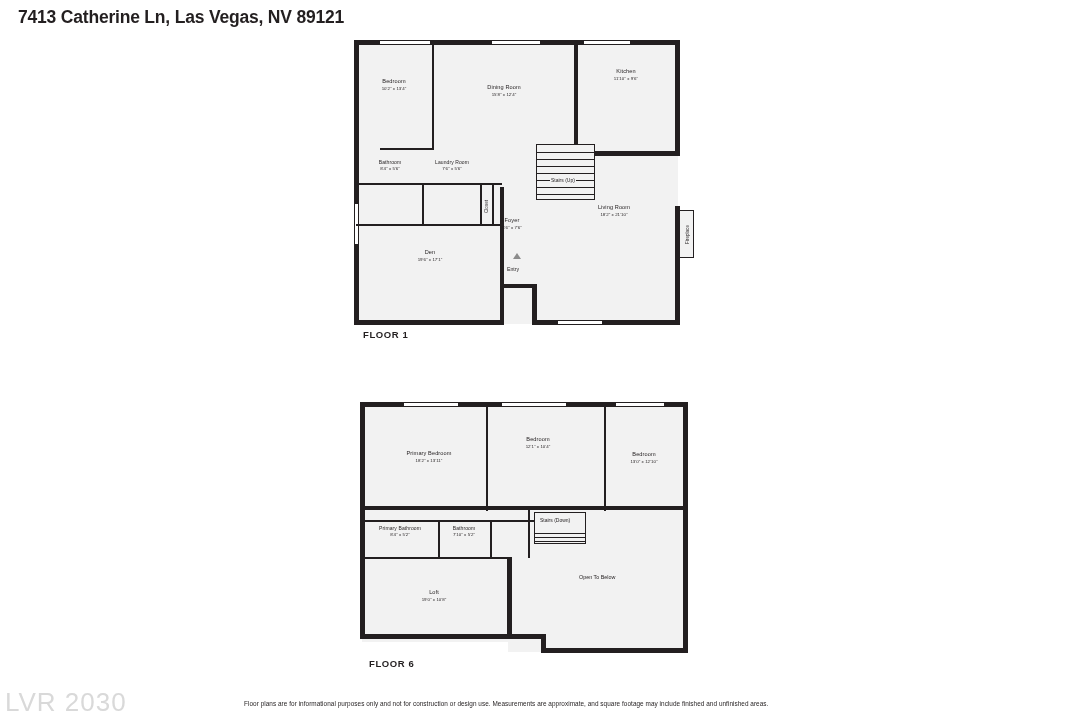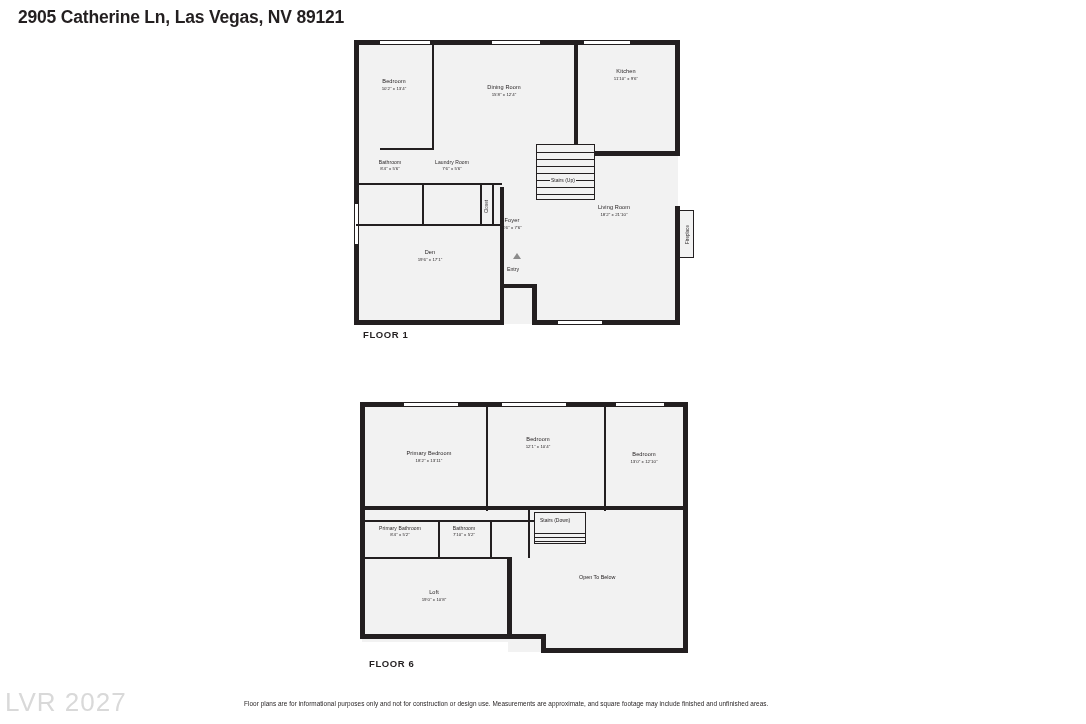--- a/index.html
+++ b/index.html
@@ -163,21 +163,21 @@
     left: 244px;
     bottom: 17px;
     font-size: 6.4px;
     color: #231f20;
     letter-spacing: 0.05px;
   }
 </style>
 </head>
 <body>
 
-<div class="page-title">2905 Catherine Ln, Las Vegas, NV 89121</div>
+<div class="page-title">7413 Catherine Ln, Las Vegas, NV 89121</div>
 
 <div class="floorplan" id="floor1-plan">
 
   <div class="room-fill" style="left:4px; top:4px; width:322px; height:145px;"></div>
   <div class="room-fill" style="left:222px; top:4px; width:104px; height:96px;"></div>
   <div class="room-fill" style="left:4px; top:149px; width:322px; height:137px;"></div>
   <div class="room-fill" style="left:4px; top:149px; width:148px; height:137px;"></div>
 
   <div class="wall" style="left:2px; top:2px; width:326px; height:5px;"></div>
   <div class="wall" style="left:2px; top:2px; width:5px; height:285px;"></div>
@@ -322,14 +322,14 @@
     <span class="rname">Bathroom</span>
     <span class="rdim">7'10" x 5'2"</span>
   </div>
   <div class="room-label" style="left:48px; top:189px; width:56px;">
     <span class="rname">Loft</span>
     <span class="rdim">19'0" x 10'8"</span>
   </div>
 </div>
 <div class="floor-caption" id="floor2-caption">FLOOR 6</div>
 
-<div class="footer-logo">LVR 2027</div>
+<div class="footer-logo">LVR 2030</div>
 <div class="footer-disclaimer">Floor plans are for informational purposes only and not for construction or design use. Measurements are approximate, and square footage may include finished and unfinished areas.</div>
 
 </body></html>

